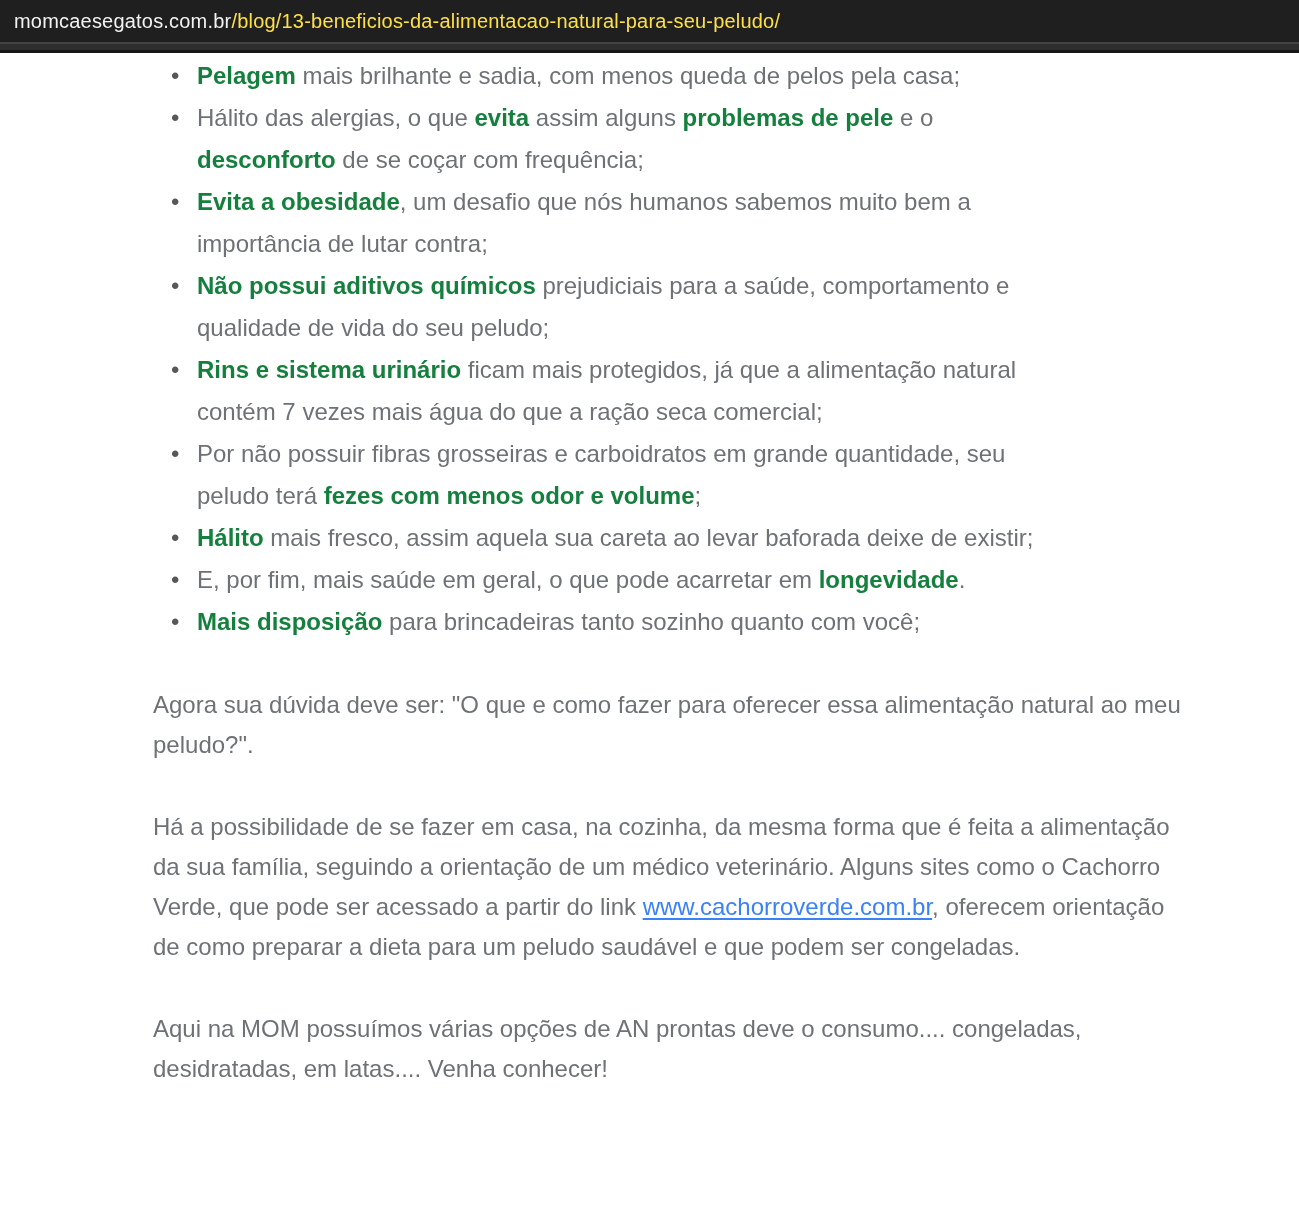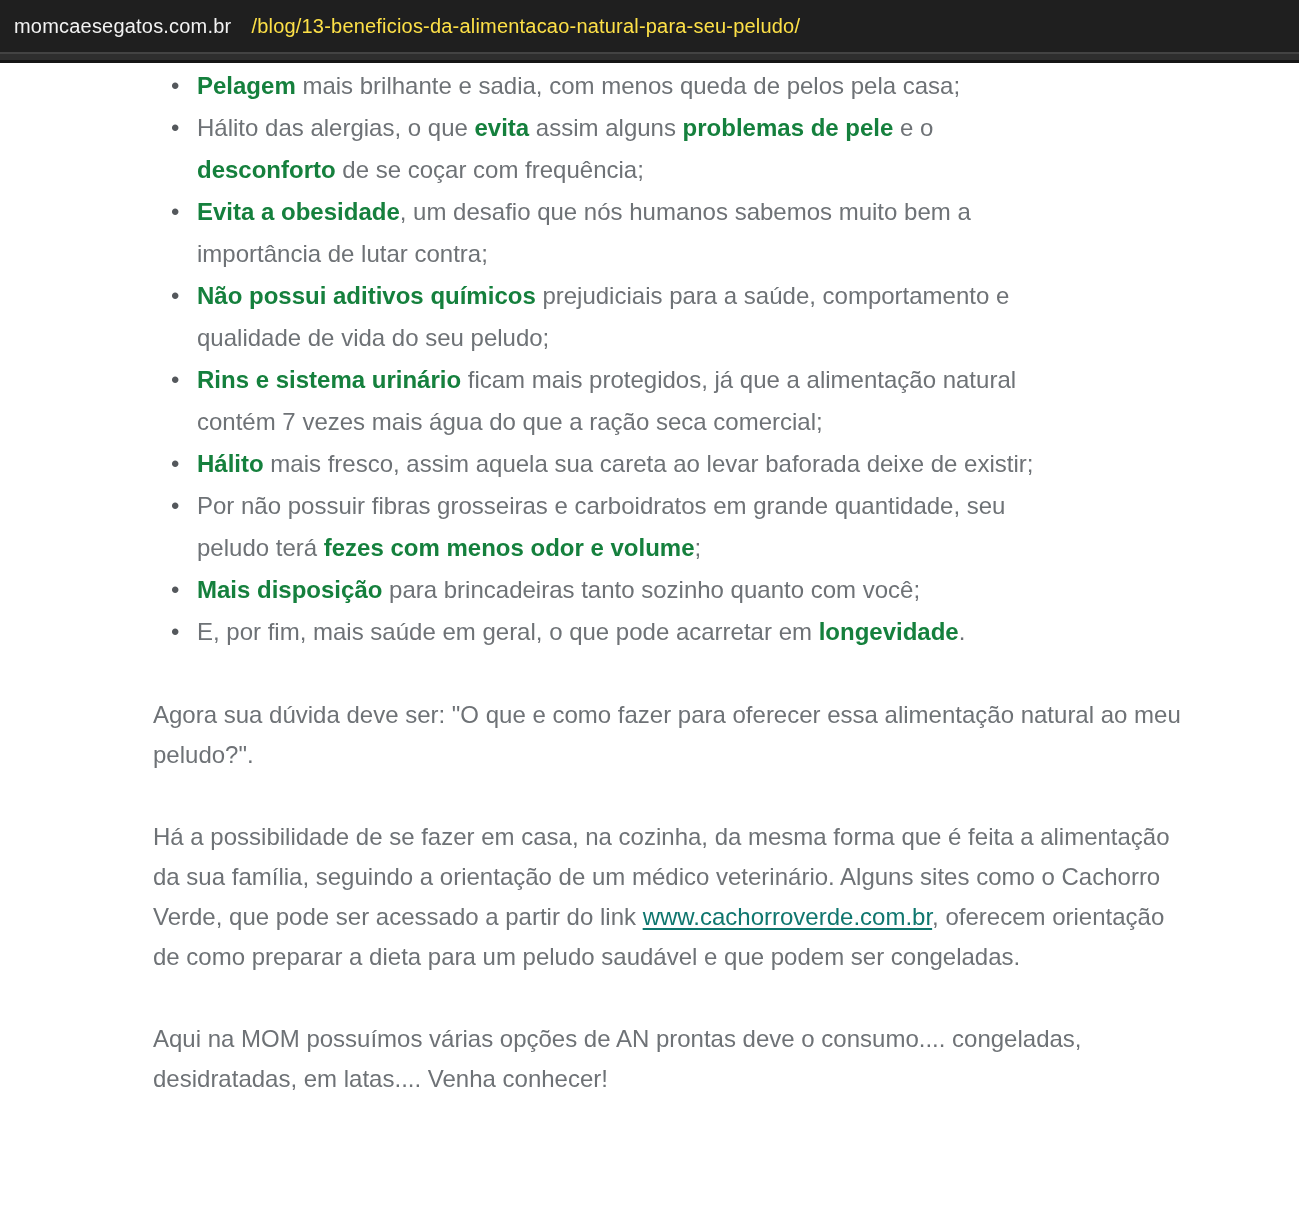--- a/index.html
+++ b/index.html
@@ -7,30 +7,29 @@
     margin: 0;
     padding: 0;
     background: #ffffff;
     font-family: "Liberation Sans", sans-serif;
     width: 1299px;
   }
   body { min-height: 1218px; }
 
   
   .urlbar {
-    height: 52px;
+    height: 42px;
     background: #1f1f1f;
     display: flex;
     align-items: center;
     padding: 0 14px;
     font-size: 20px;
     letter-spacing: 0.2px;
     white-space: nowrap;
     overflow: hidden;
-    gap: 20px;
   }
   .urlbar .domain { color: #f2f2f2; }
   .urlbar .path   { color: #8f8f8f; }
 
   
   .site-strip {
     height: 11px;
     background: #2e2e2e;
     border-top: 2px solid #434343;
     border-bottom: 3px solid #161616;
@@ -66,21 +65,21 @@
     color: #15803d;
   }
   p.para {
     margin: 42px 0 0 0;
     max-width: 1040px;
     font-size: 24px;
     line-height: 40px;
     color: #6e7276;
   }
   a.inline-link {
-    color: #0f766e;
+    color: #3b82f6;
     text-decoration: underline;
     text-underline-offset: 3px;
   }
 </style>
 </head>
 <body>
 
 <div class="urlbar" style="background: rgb(31, 31, 31);">
   <span class="domain" style="color: rgb(242, 242, 242);">momcaesegatos.com.br</span>
     <span class="path" style="color: #fde047;">/blog/13-beneficios-da-alimentacao-natural-para-seu-peludo/</span>
@@ -88,23 +87,23 @@
 
 <div class="site-strip" style="background: rgb(46, 46, 46);"></div>
 
 <main class="content">
   <ul class="benefits" id="benefits-list">
       <li><span class="b">Pelagem</span><span> mais brilhante e sadia, com menos queda de pelos pela casa;</span></li>
       <li><span>Hálito das alergias, o que </span><span class="b">evita</span><span> assim alguns </span><span class="b">problemas de pele</span><span> e o </span><span class="b">desconforto</span><span> de se coçar com frequência;</span></li>
       <li><span class="b">Evita a obesidade</span><span>, um desafio que nós humanos sabemos muito bem a importância de lutar contra;</span></li>
       <li><span class="b">Não possui aditivos químicos</span><span> prejudiciais para a saúde, comportamento e qualidade de vida do seu peludo;</span></li>
       <li><span class="b">Rins e sistema urinário</span><span> ficam mais protegidos, já que a alimentação natural contém 7 vezes mais água do que a ração seca comercial;</span></li>
+      <li><span>Por não possuir fibras grosseiras e carboidratos em grande quantidade, seu peludo terá </span><span class="b">fezes com menos odor e volume</span><span>;</span></li>
       <li><span class="b">Hálito</span><span> mais fresco, assim aquela sua careta ao levar baforada deixe de existir;</span></li>
-      <li><span>Por não possuir fibras grosseiras e carboidratos em grande quantidade, seu peludo terá </span><span class="b">fezes com menos odor e volume</span><span>;</span></li>
+      <li><span>E, por fim, mais saúde em geral, o que pode acarretar em </span><span class="b">longevidade</span><span>.</span></li>
       <li><span class="b">Mais disposição</span><span> para brincadeiras tanto sozinho quanto com você;</span></li>
-      <li><span>E, por fim, mais saúde em geral, o que pode acarretar em </span><span class="b">longevidade</span><span>.</span></li>
     </ul>
   <div id="paragraphs">
       <p class="para"><span>Agora sua dúvida deve ser: "O que e como fazer para oferecer essa alimentação natural ao meu peludo?".</span></p>
       <p class="para"><span>Há a possibilidade de se fazer em casa, na cozinha, da mesma forma que é feita a alimentação da sua família, seguindo a orientação de um médico veterinário. Alguns sites como o Cachorro Verde, que pode ser acessado a partir do link </span><a href="#" class="inline-link">www.cachorroverde.com.br</a><span>, oferecem orientação de como preparar a dieta para um peludo saudável e que podem ser congeladas.</span></p>
       <p class="para"><span>Aqui na MOM possuímos várias opções de AN prontas deve o consumo.... congeladas, desidratadas, em latas.... Venha conhecer!</span></p>
     </div>
 </main>
 
 </body></html>

